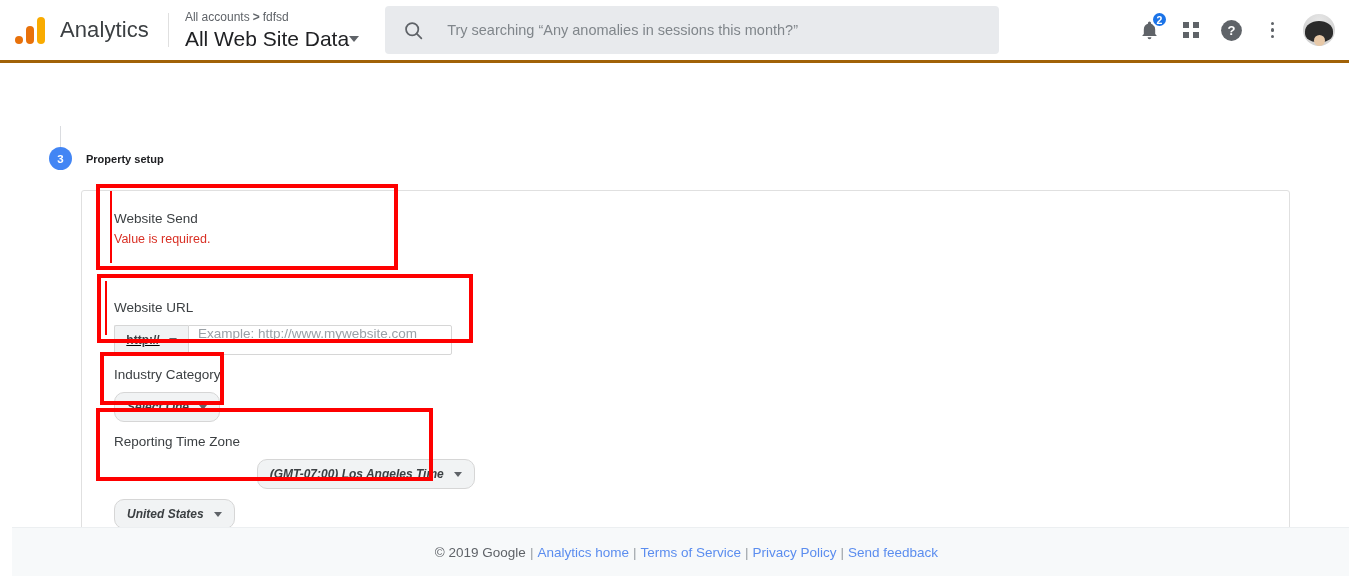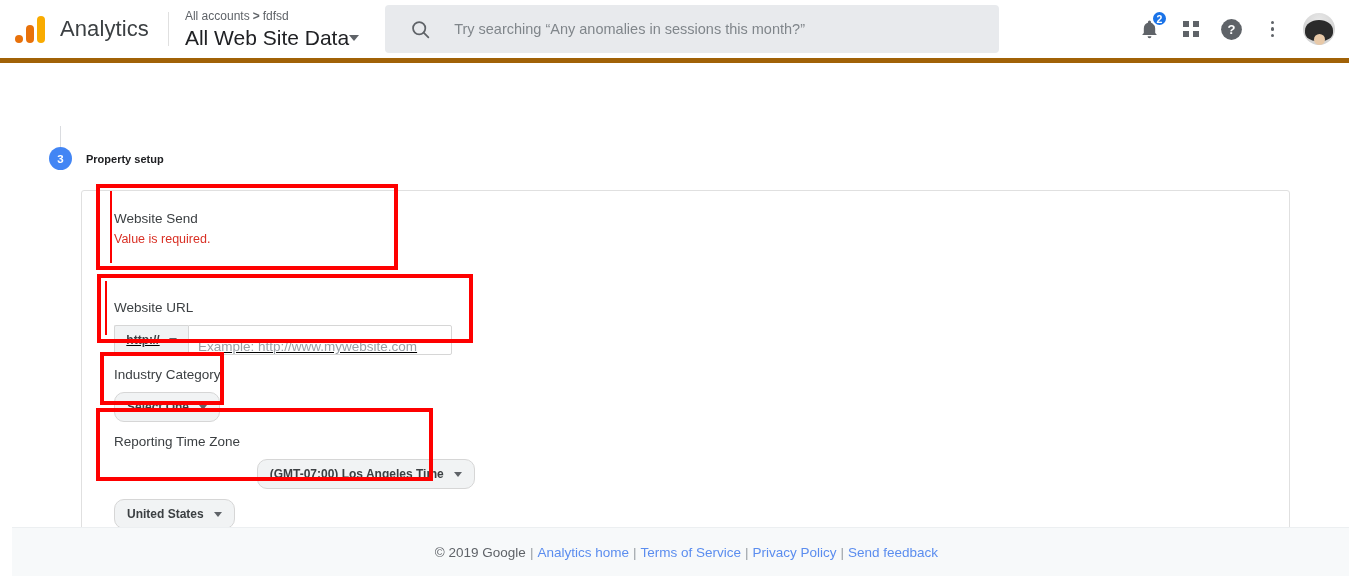--- a/index.html
+++ b/index.html
@@ -12,21 +12,21 @@
     font-family: "Liberation Sans", sans-serif;
     -webkit-font-smoothing: antialiased;
   }
 
   .page { position: relative; width: 1349px; height: 576px; background: #fff; }
 
   
   .topbar {
     position: absolute; left: 0; top: 0; width: 1349px; height: 63px;
     background: #fff;
-    border-bottom: 5px solid #a16207;
+    border-bottom: 3px solid #a16207;
     display: flex; align-items: center;
   }
   .logo-wrap {
     width: 60px; height: 63px;
     display: flex; align-items: center; justify-content: center;
     flex: 0 0 auto;
   }
   .ga-logo { position: relative; width: 30px; height: 28px; }
   .ga-logo i { position: absolute; bottom: 0; border-radius: 4px; display: block; }
   .ga-logo .b1 { left: 0; width: 8px; height: 8px; border-radius: 50%; background: #e8710a; }
@@ -49,21 +49,21 @@
   .view-name { font-size: 21px; color: #202124; white-space: nowrap; }
   .caret {
     width: 0; height: 0; border-left: 5px solid transparent;
     border-right: 5px solid transparent; border-top: 6px solid #5f6368;
     display: inline-block;
   }
 
   .search-wrap { flex: 1 1 auto; display: flex; justify-content: flex-start; padding-left: 26px; }
   .searchbox {
     width: 614px; height: 48px; background: #e8eaed; border-radius: 4px;
-    display: flex; align-items: center; padding: 0 25px; cursor: text;
+    display: flex; align-items: center; padding: 0 18px; cursor: text;
   }
   .search-ph { font-size: 14.5px; color: #80868b; margin-left: 23px; white-space: nowrap; }
   .svgicon { display: block; }
 
   .actions { display: flex; align-items: center; gap: 0; padding-right: 14px; flex: 0 0 auto; }
   .act {
     width: 41px; height: 44px; display: flex; align-items: center; justify-content: center;
     position: relative; cursor: pointer;
   }
   .badge {
@@ -130,28 +130,28 @@
 
   .urlrow { display: flex; align-items: stretch; height: 30px; }
   .proto-btn {
     min-width: 74px; border: 1px solid #d6d6d6; border-right: none;
     background: #f1f3f4; display: flex; align-items: center; justify-content: center;
     gap: 9px; font-size: 12px; color: #3c4043; font-weight: bold; cursor: pointer;
     border-radius: 2px 0 0 2px; padding: 0 10px;
   }
   .url-input {
     flex: 1 1 auto; border: 1px solid #d6d6d6; background: #fff;
-    display: flex; align-items: flex-end; padding: 0 9px;
+    display: flex; align-items: flex-start; padding: 0 9px;
     font-size: 13.5px; color: #9aa0a6; border-radius: 0 2px 2px 0;
   }
 
   .sel-btn {
     height: 30px; border: 1px solid #d6d6d6; background: #f1f3f4; border-radius: 10px;
     display: inline-flex; align-items: center; justify-content: flex-start; gap: 10px;
-    font-size: 12px; color: #3c4043; font-weight: bold; cursor: pointer; padding: 0 12px;
+    font-size: 12px; color: #3c4043; font-weight: bold; cursor: pointer; padding: 0 12px; font-style: italic;
   }
   .caret-sm {
     width: 0; height: 0; border-left: 4.5px solid transparent;
     border-right: 4.5px solid transparent; border-top: 5.5px solid #5f6368; display: inline-block;
   }
 
   
   .anno { position: absolute; border: 4px solid #fe0000; pointer-events: none; z-index: 9; }
   .anno-bar { position: absolute; width: 2px; background: #fe0000; z-index: 8; }
   .btm-divider { position: absolute; left: 81px; top: 510px; width: 1209px; height: 1px; background: #e8e8e8; }

